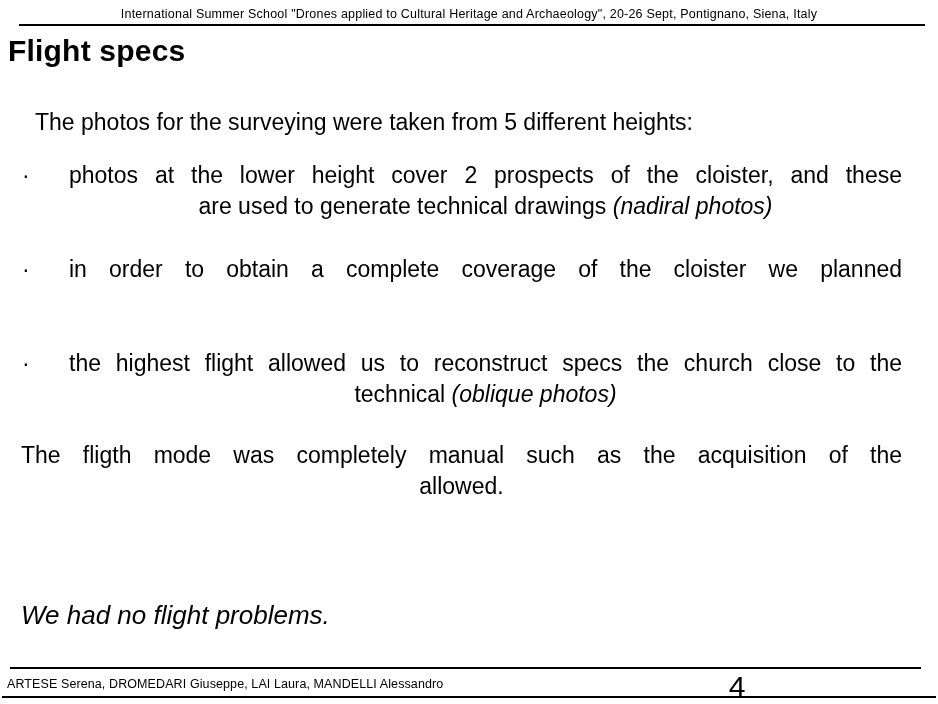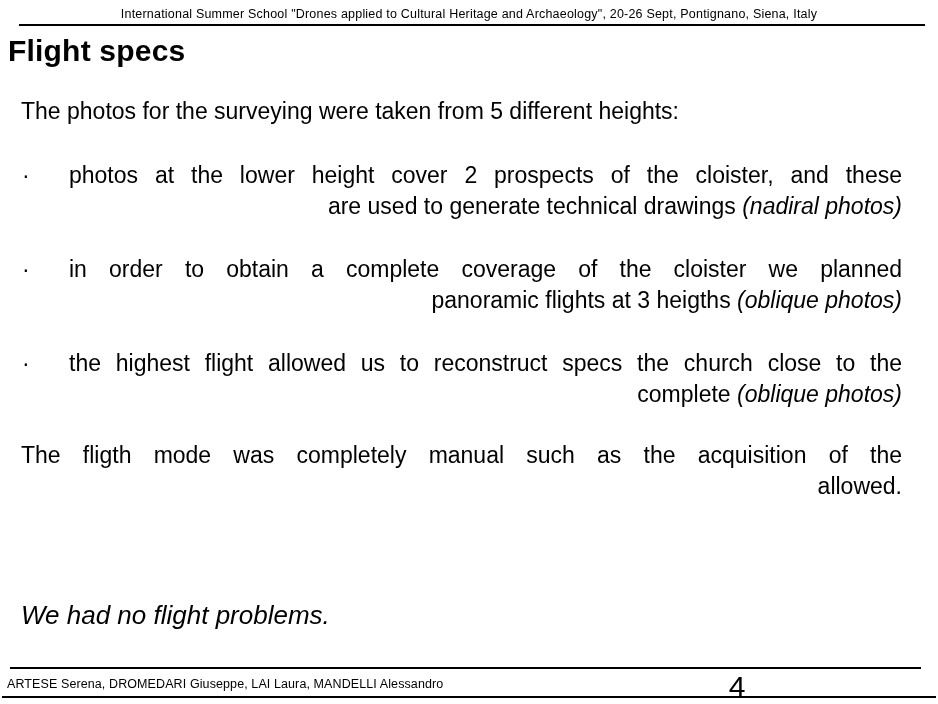--- a/index.html
+++ b/index.html
@@ -37,42 +37,42 @@
     font-weight: bold;
     letter-spacing: 0.2px;
   }
   .body-text {
     position: absolute;
     left: 21px;
     width: 881px;
     font-size: 23px;
     line-height: 31px;
   }
-  .intro { top: 96px; }
+  .intro { top: 107px; margin-left: 14px; }
   .bullet-item { position: absolute; left: 21px; width: 881px; }
   .bullet-1 { top: 160px; }
   .bullet-2 { top: 254px; }
   .bullet-3 { top: 348px; }
   .bullet-marker {
     position: absolute;
     left: 1px;
     top: 0;
     font-size: 23px;
     line-height: 31px;
   }
   .bullet-body {
     margin-left: 48px;
     font-size: 23px;
     line-height: 31px;
   }
   .line-stretch {
     text-align: justify;
     text-align-last: justify;
   }
-  .line-left { text-align: right; }
+  .line-left { text-align: center; }
   .italic { font-style: italic; }
   .closing { top: 440px; }
   .note {
     position: absolute;
     top: 592px;
     left: 21px;
     font-size: 26px;
     font-style: italic;
     margin-top: 8px;
   }
@@ -112,29 +112,28 @@
     <div class="bullet-body">
       <div class="line-stretch">photos at the lower height cover 2 prospects of the cloister, and these</div>
       <div class="line-left"><span>are used to generate technical drawings </span><span class="italic">(nadiral photos)</span></div>
     </div>
   </div>
 
   <div class="bullet-item bullet-2">
     <span class="bullet-marker">·</span>
     <div class="bullet-body">
       <div class="line-stretch">in order to obtain a complete coverage of the cloister we planned</div>
-      <div class="line-left"><span>panoramic flights at 3 heigths </span><span class="italic">(oblique photos)</span></div>
     </div>
   </div>
 
   <div class="bullet-item bullet-3">
     <span class="bullet-marker">·</span>
     <div class="bullet-body">
       <div class="line-stretch">the highest flight allowed us to reconstruct specs the church close to the</div>
-      <div class="line-left"><span>complete </span><span class="italic">(oblique photos)</span></div>
+      <div class="line-left"><span>technical </span><span class="italic">(oblique photos)</span></div>
     </div>
   </div>
 
   <div class="body-text closing">
     <div class="line-stretch">The fligth mode was completely manual such as the acquisition of the</div>
     <div class="line-left">allowed.</div>
   </div>
 
   <div class="note">We had no flight problems.</div>
 

